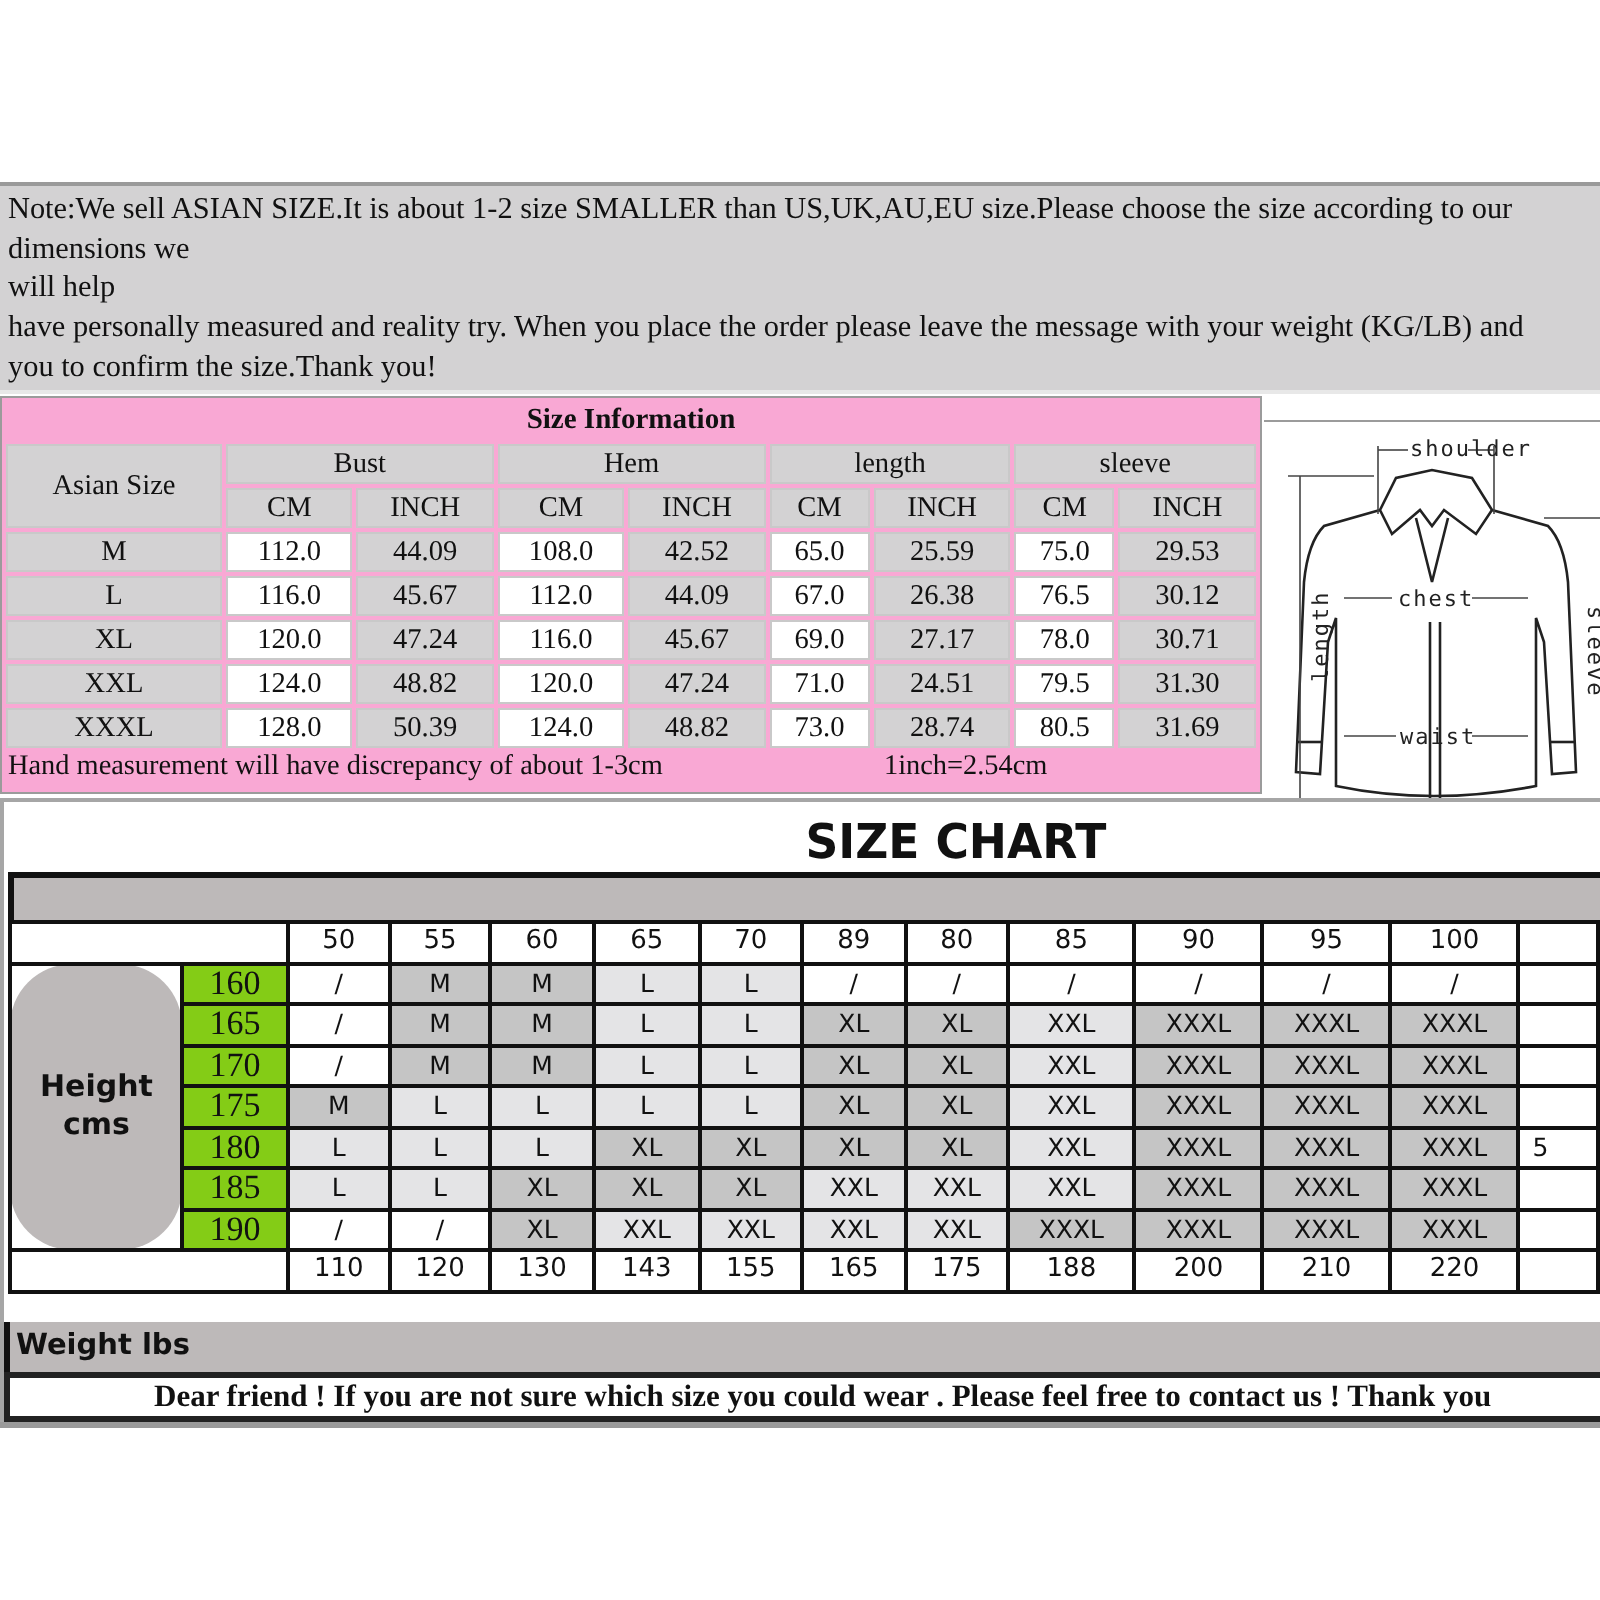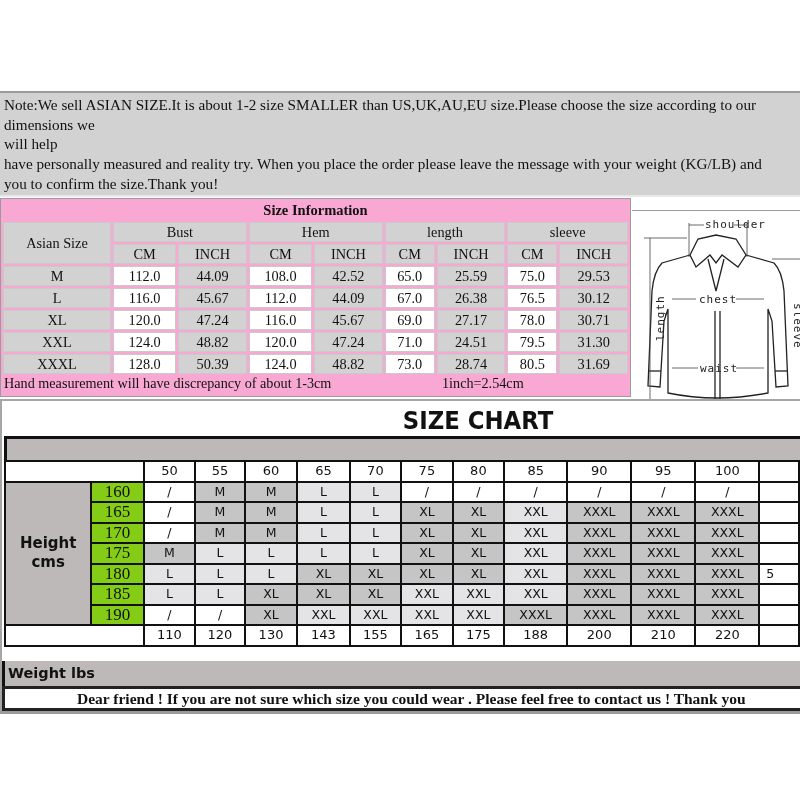--- a/index.html
+++ b/index.html
@@ -54,21 +54,21 @@
   table.chart {
     position:absolute; left:2px; top:59px; border-collapse:collapse;
     font-family:"DejaVu Sans", sans-serif; font-size:12.5px; color:#111;
   }
   table.chart td {
     border:2px solid #111; height:18.5px; padding:0; text-align:center; line-height:18px;
   }
   table.chart td.c-w { background:#ffffff; }
   table.chart td.c-d { background:#c5c5c5; }
   table.chart td.c-l { background:#e4e4e6; }
-  table.chart td.hlab { background:#bdb9b9; font-weight:bold; font-size:15px; line-height:19px; border-right:2px solid #111; }
+  table.chart td.hlab { background:#bdb9b9; font-weight:bold; font-size:15px; line-height:19px; border-right:2px solid #111;border-radius:31px; }
   table.chart td.hgt { width:52px; background:#84cc16; font-size:17px;font-family:Liberation Serif, serif; }
   table.chart td.wt { font-size:13px; }
   .weight-band {
     position:absolute; left:2px; top:661px; width:800px; height:25px; background:#bdb9b9;
     border-left:3px solid #111; box-sizing:border-box; font-family:"DejaVu Sans", sans-serif; font-weight:bold; font-size:14.5px; line-height:24px; padding-left:3px;
   }
   .footer-msg {
     position:absolute; left:2px; top:686px; width:800px; height:25px; background:#fff;
     border:3px solid #222; border-right:none; box-sizing:border-box; font-weight:bold; font-size:15.5px;
     line-height:19px; white-space:nowrap; padding-left:72px;
@@ -214,21 +214,21 @@
   <div class="chart-band"></div>
   <table class="chart">
     <tbody id="chart-body">
         <tr>
           <td colspan="2" class="c-w" style="width:142px"></td>
           <td class="c-w wt" style="width:52px">50</td>
           <td class="c-w wt" style="width:50px">55</td>
           <td class="c-w wt" style="width:53px">60</td>
           <td class="c-w wt" style="width:53px">65</td>
           <td class="c-w wt" style="width:52px">70</td>
-          <td class="c-w wt" style="width:52px">75</td>
+          <td class="c-w wt" style="width:52px">89</td>
           <td class="c-w wt" style="width:52px">80</td>
           <td class="c-w wt" style="width:64px">85</td>
           <td class="c-w wt" style="width:65px">90</td>
           <td class="c-w wt" style="width:65px">95</td>
           <td class="c-w wt" style="width:65px">100</td>
           <td class="c-w" style="width:40px"></td>
         </tr>
         <tr>
           <td rowspan="7" class="hlab" style="width:86px"><span>Height</span><br><span>cms</span></td>
           <td class="hgt">160</td>

